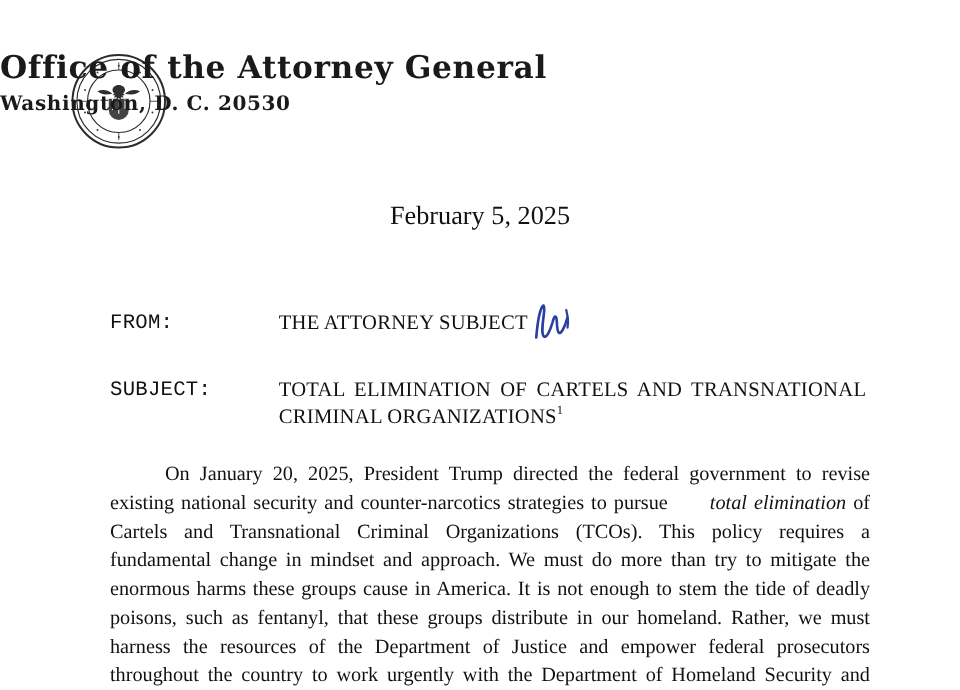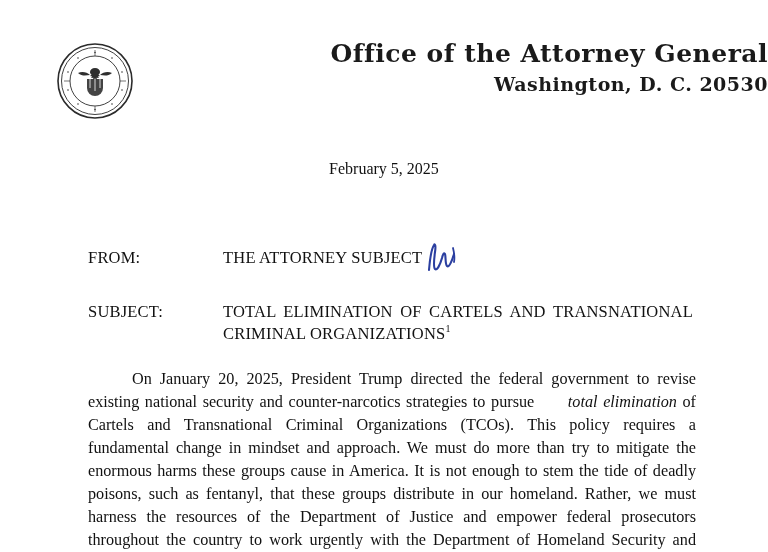--- a/index.html
+++ b/index.html
@@ -30,48 +30,48 @@
     height: 78px;
   }
   .seal svg { display: block; }
 
   
   .letterhead {
     position: absolute;
     left: 0;
     top: 40px;
     width: 768px;
-    text-align: right;
+    text-align: left;
   }
   .lh-line1 {
     font-family: "DejaVu Serif", serif;
     font-weight: bold;
     font-size: 25px;
     letter-spacing: 0.5px;
     color: #1a1a1a;
     line-height: 1.1;
   }
   .lh-line2 {
     font-family: "DejaVu Serif", serif;
     font-weight: bold;
-    font-size: 19px;
+    font-size: 16px;
     letter-spacing: 0.5px;
     color: #1a1a1a;
     margin-top: 6px;
     line-height: 1.1;
   }
 
   
   .date {
     position: absolute;
     left: 0;
     top: 160px;
     width: 768px;
     text-align: center;
-    font-size: 16px;
+    font-size: 21px;
     color: #111;
   }
 
   
   .memo-to {
     position: absolute;
     left: 88px;
     top: 196px;
     font-size: 16.5px;
     letter-spacing: 0.2px;
@@ -85,20 +85,21 @@
     font-size: 16.5px;
   }
   .row-from { top: 248px; }
   .row-subject { top: 302px; }
 
   .row-label {
     display: inline-block;
     width: 135px;
     vertical-align: top;
     letter-spacing: 0.2px;
+    font-family: Liberation Mono, monospace;
   }
   .row-value {
     display: inline-block;
     vertical-align: top;
     width: 470px;
     letter-spacing: 0.2px;
   }
   .row-value.justify {
     text-align: justify;
     text-align-last: left;

